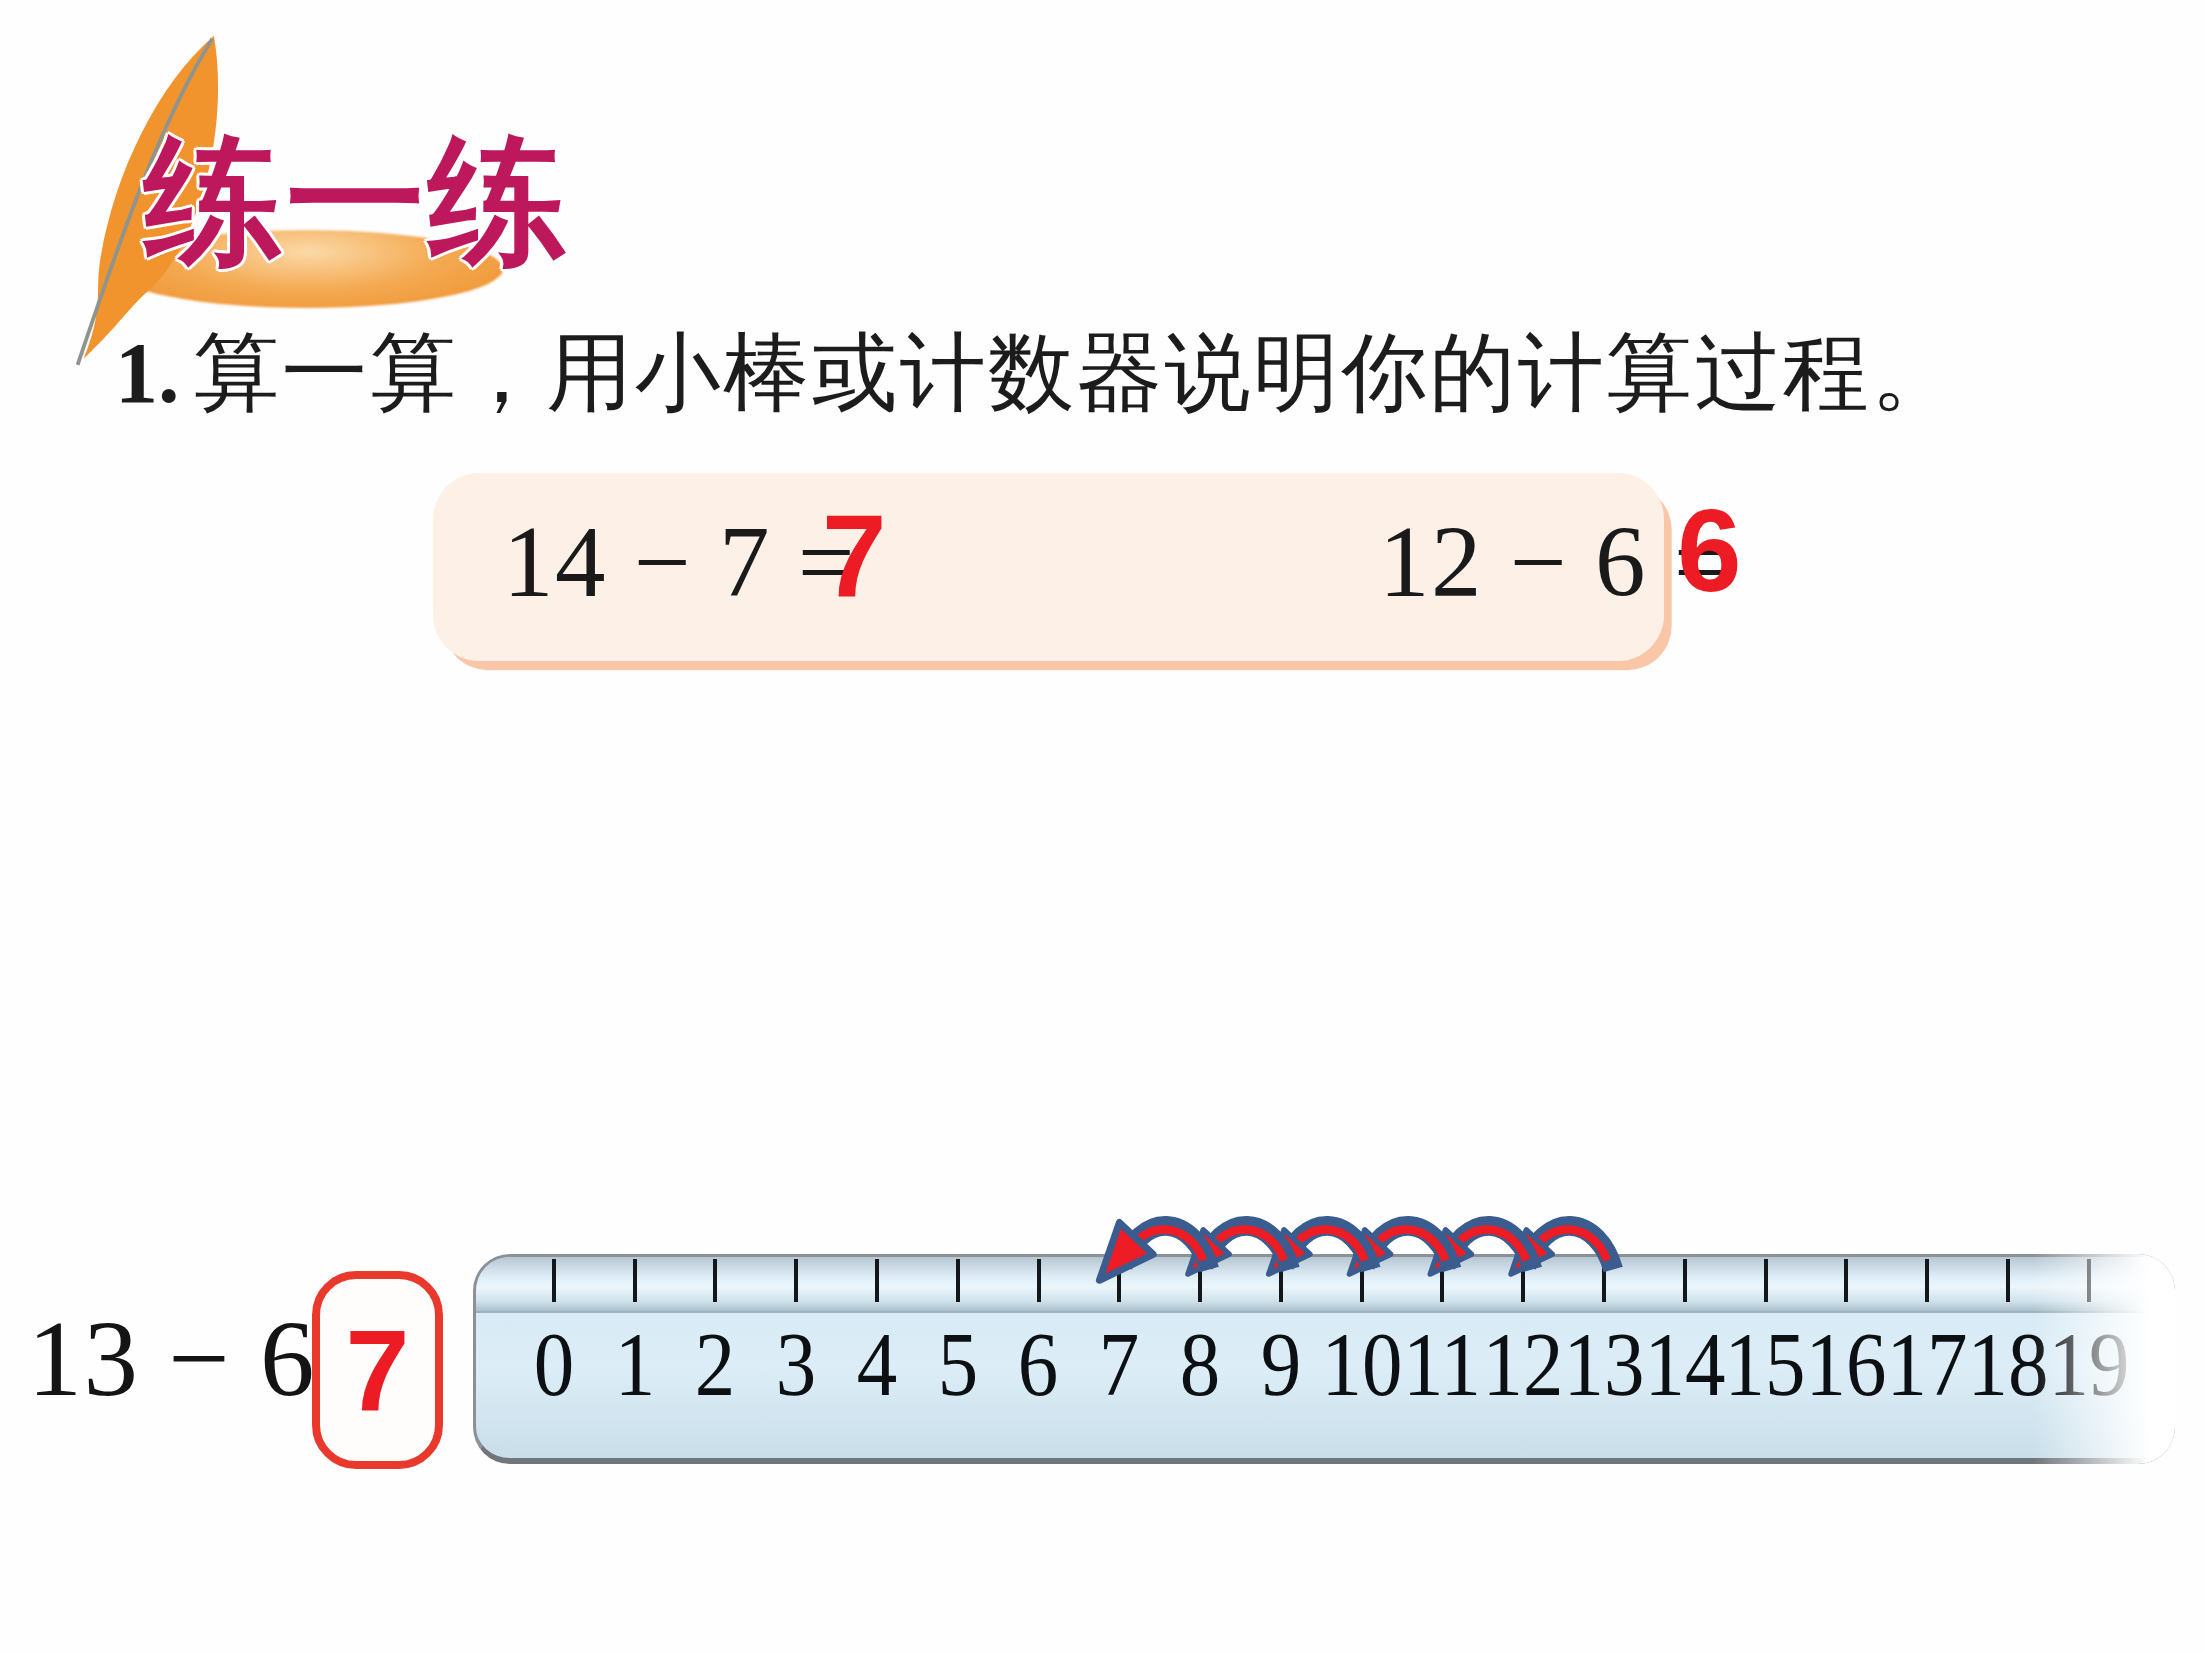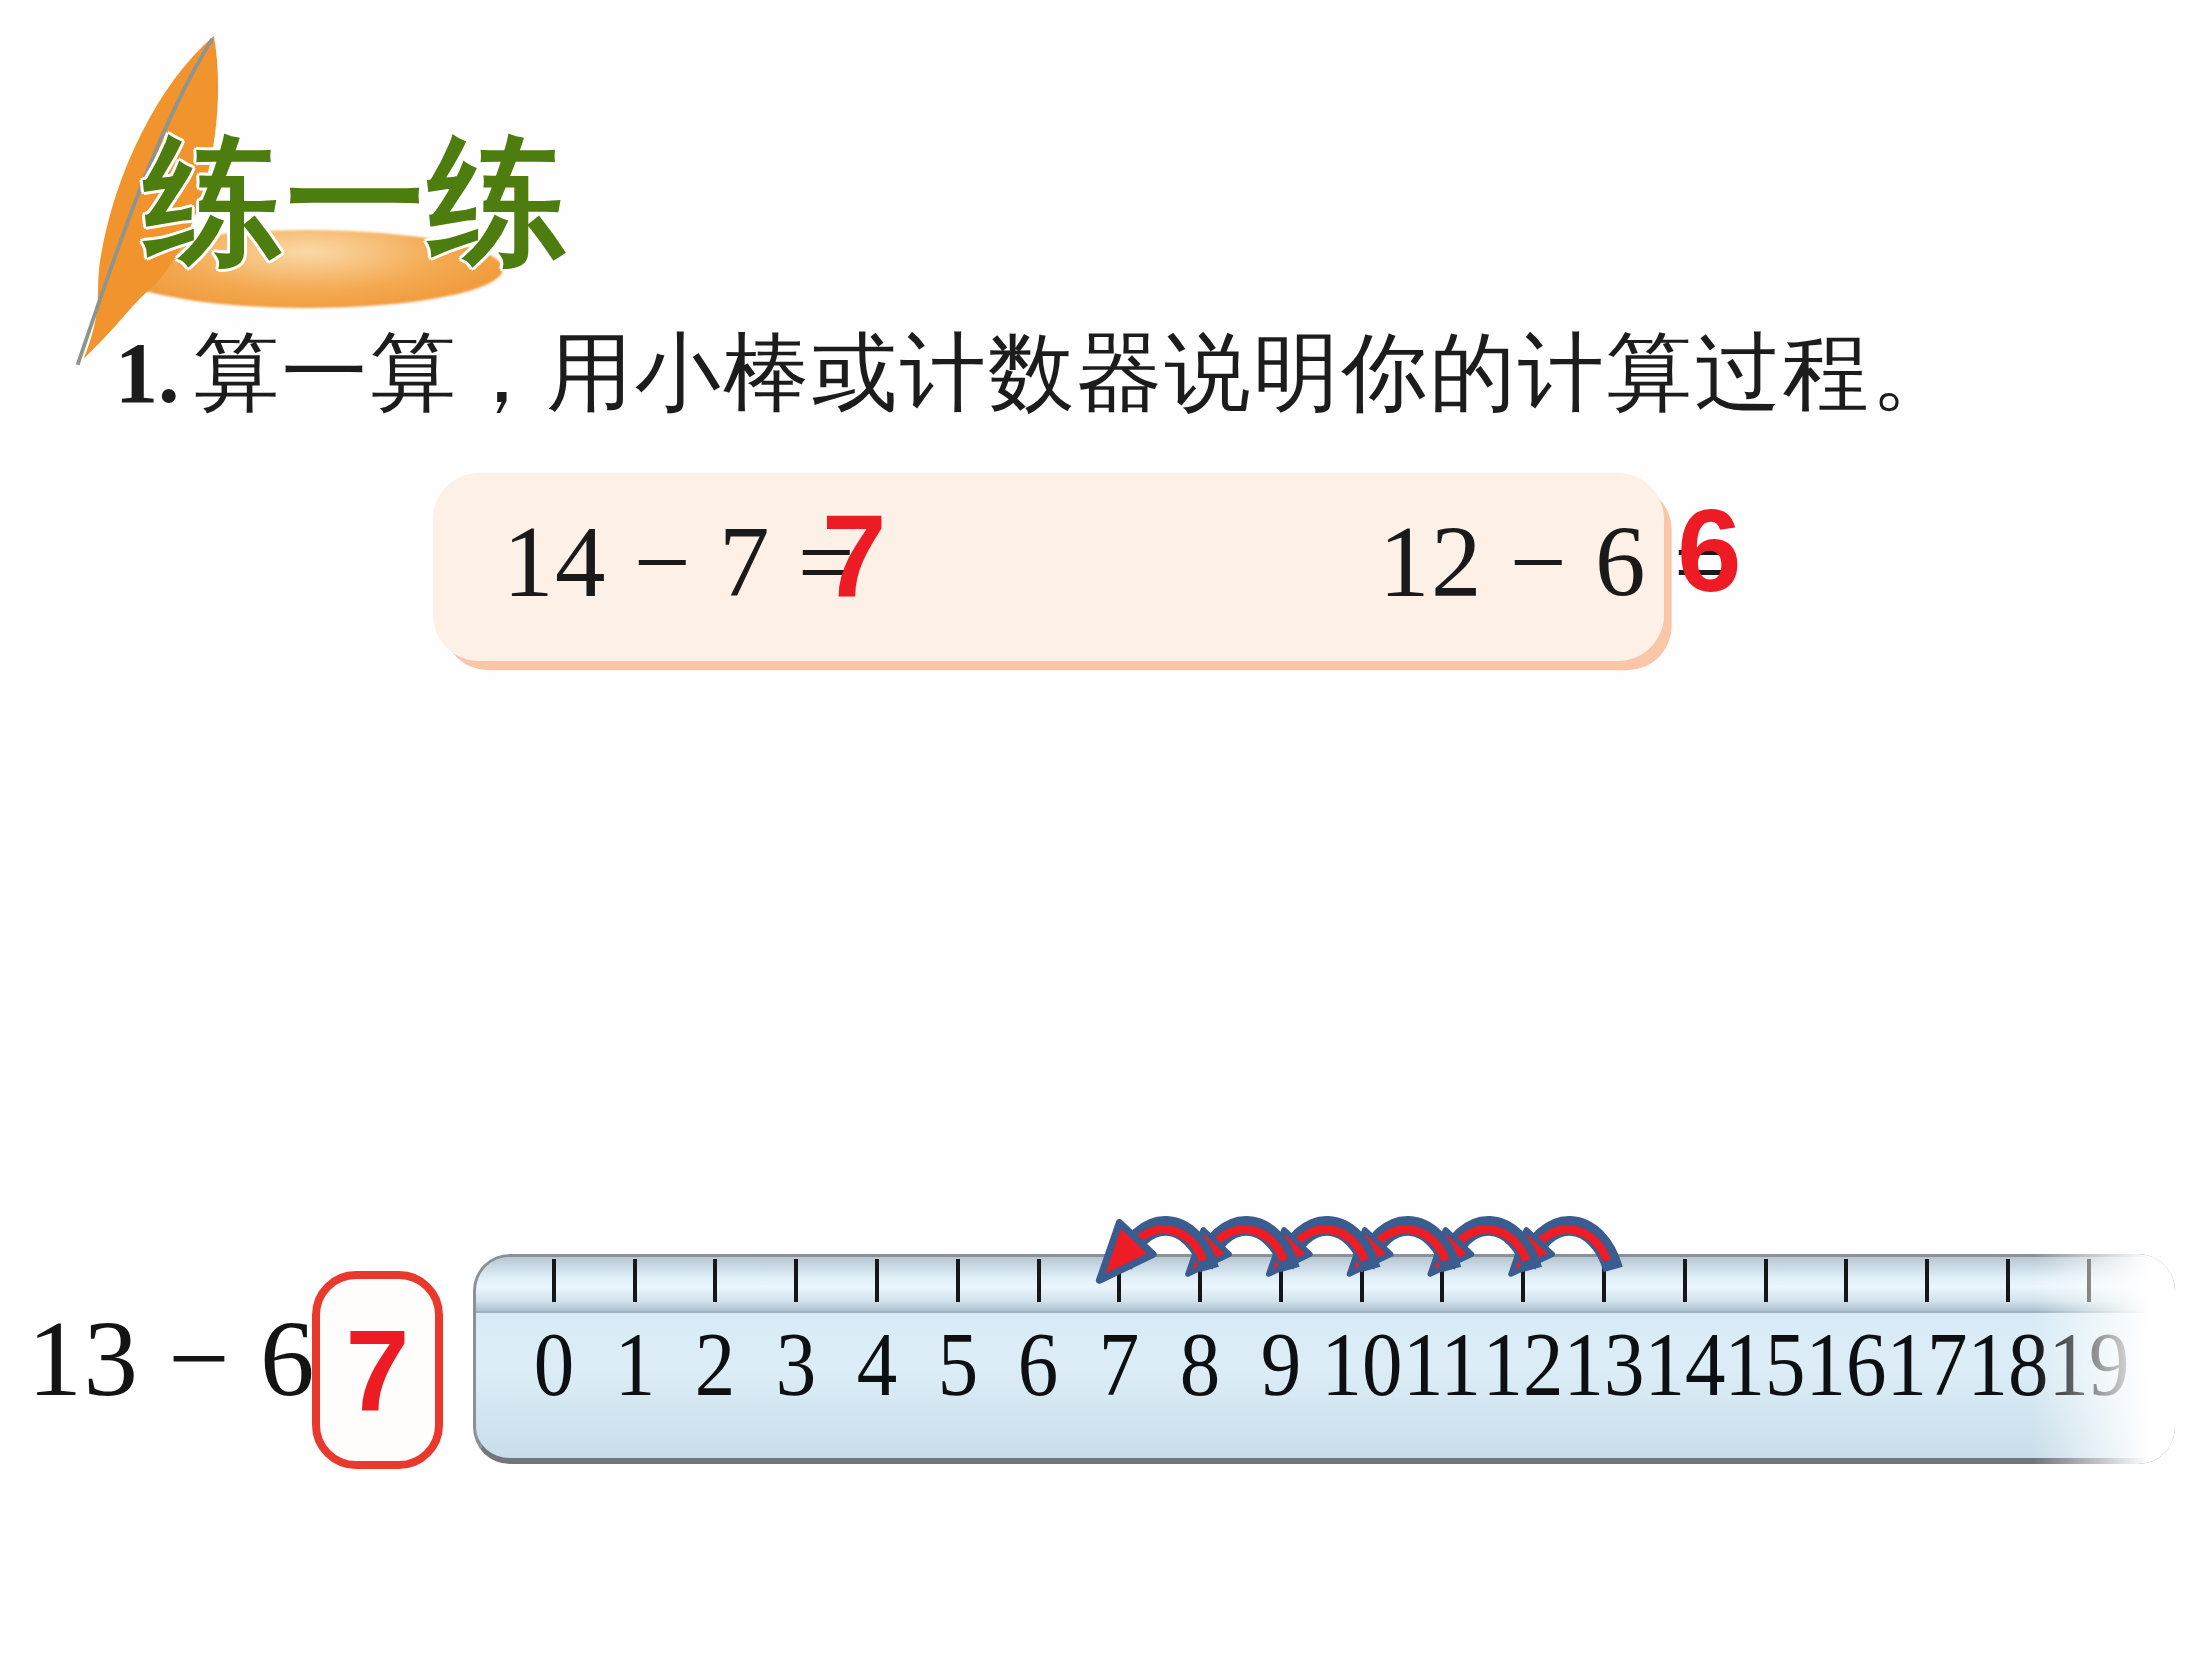--- a/index.html
+++ b/index.html
@@ -5,21 +5,21 @@
   html,body{margin:0;padding:0;background:#fff;}
   #page{position:relative;width:2205px;height:1654px;background:#fffefe;overflow:hidden;
         font-family:"Liberation Serif", serif;}
 
   
   .hdr-ellipse{position:absolute;left:112px;top:230px;width:391px;height:78px;border-radius:50%;
     background:radial-gradient(ellipse at 50% 28%, #fbd9a8 0%, #f4aa52 48%, #ee8f2c 100%);
     filter:blur(0.8px);}
   .hdr-feather{position:absolute;left:47px;top:31px;width:222px;height:337px;}
   .hdr-title{position:absolute;left:144px;top:121px;font-family:"Liberation Sans",sans-serif;
-    font-weight:900;font-size:139px;line-height:1.15;letter-spacing:3.1px;color:#4d7c0f;
+    font-weight:900;font-size:139px;line-height:1.15;letter-spacing:3.1px;color:#be185d;
     text-shadow:3.1px 0 0 #fff,-3.1px 0 0 #fff,0 3.1px 0 #fff,0 -3.1px 0 #fff,
                 2.3px 2.3px 0 #fff,-2.3px -2.3px 0 #fff,2.3px -2.3px 0 #fff,-2.3px 2.3px 0 #fff;}
 
   
   .stmt{position:absolute;color:#1c1c1c;font-size:86px;line-height:1.25;letter-spacing:2.3px;white-space:nowrap;}
   .stmt .num{font-weight:bold;letter-spacing:0;margin-right:13.8px;}
   #p1-line{left:115px;top:320px;}
   #p2-line{left:12.3px;top:1018px;}
 
   

